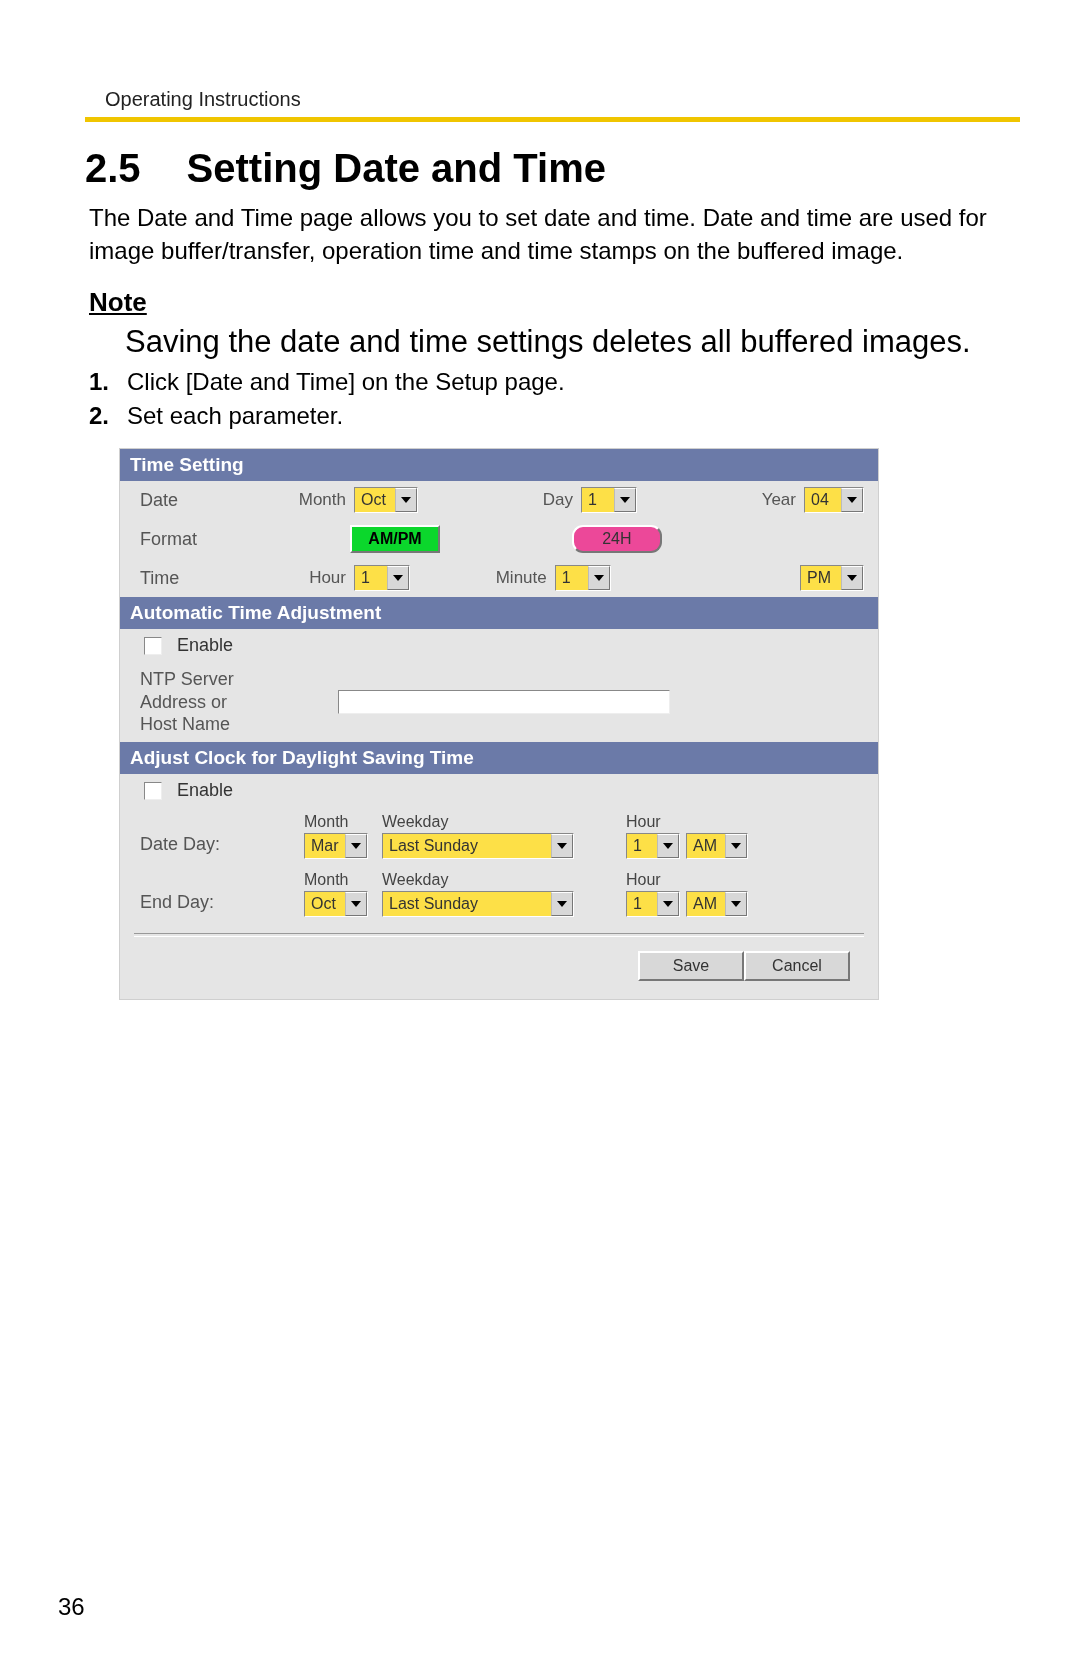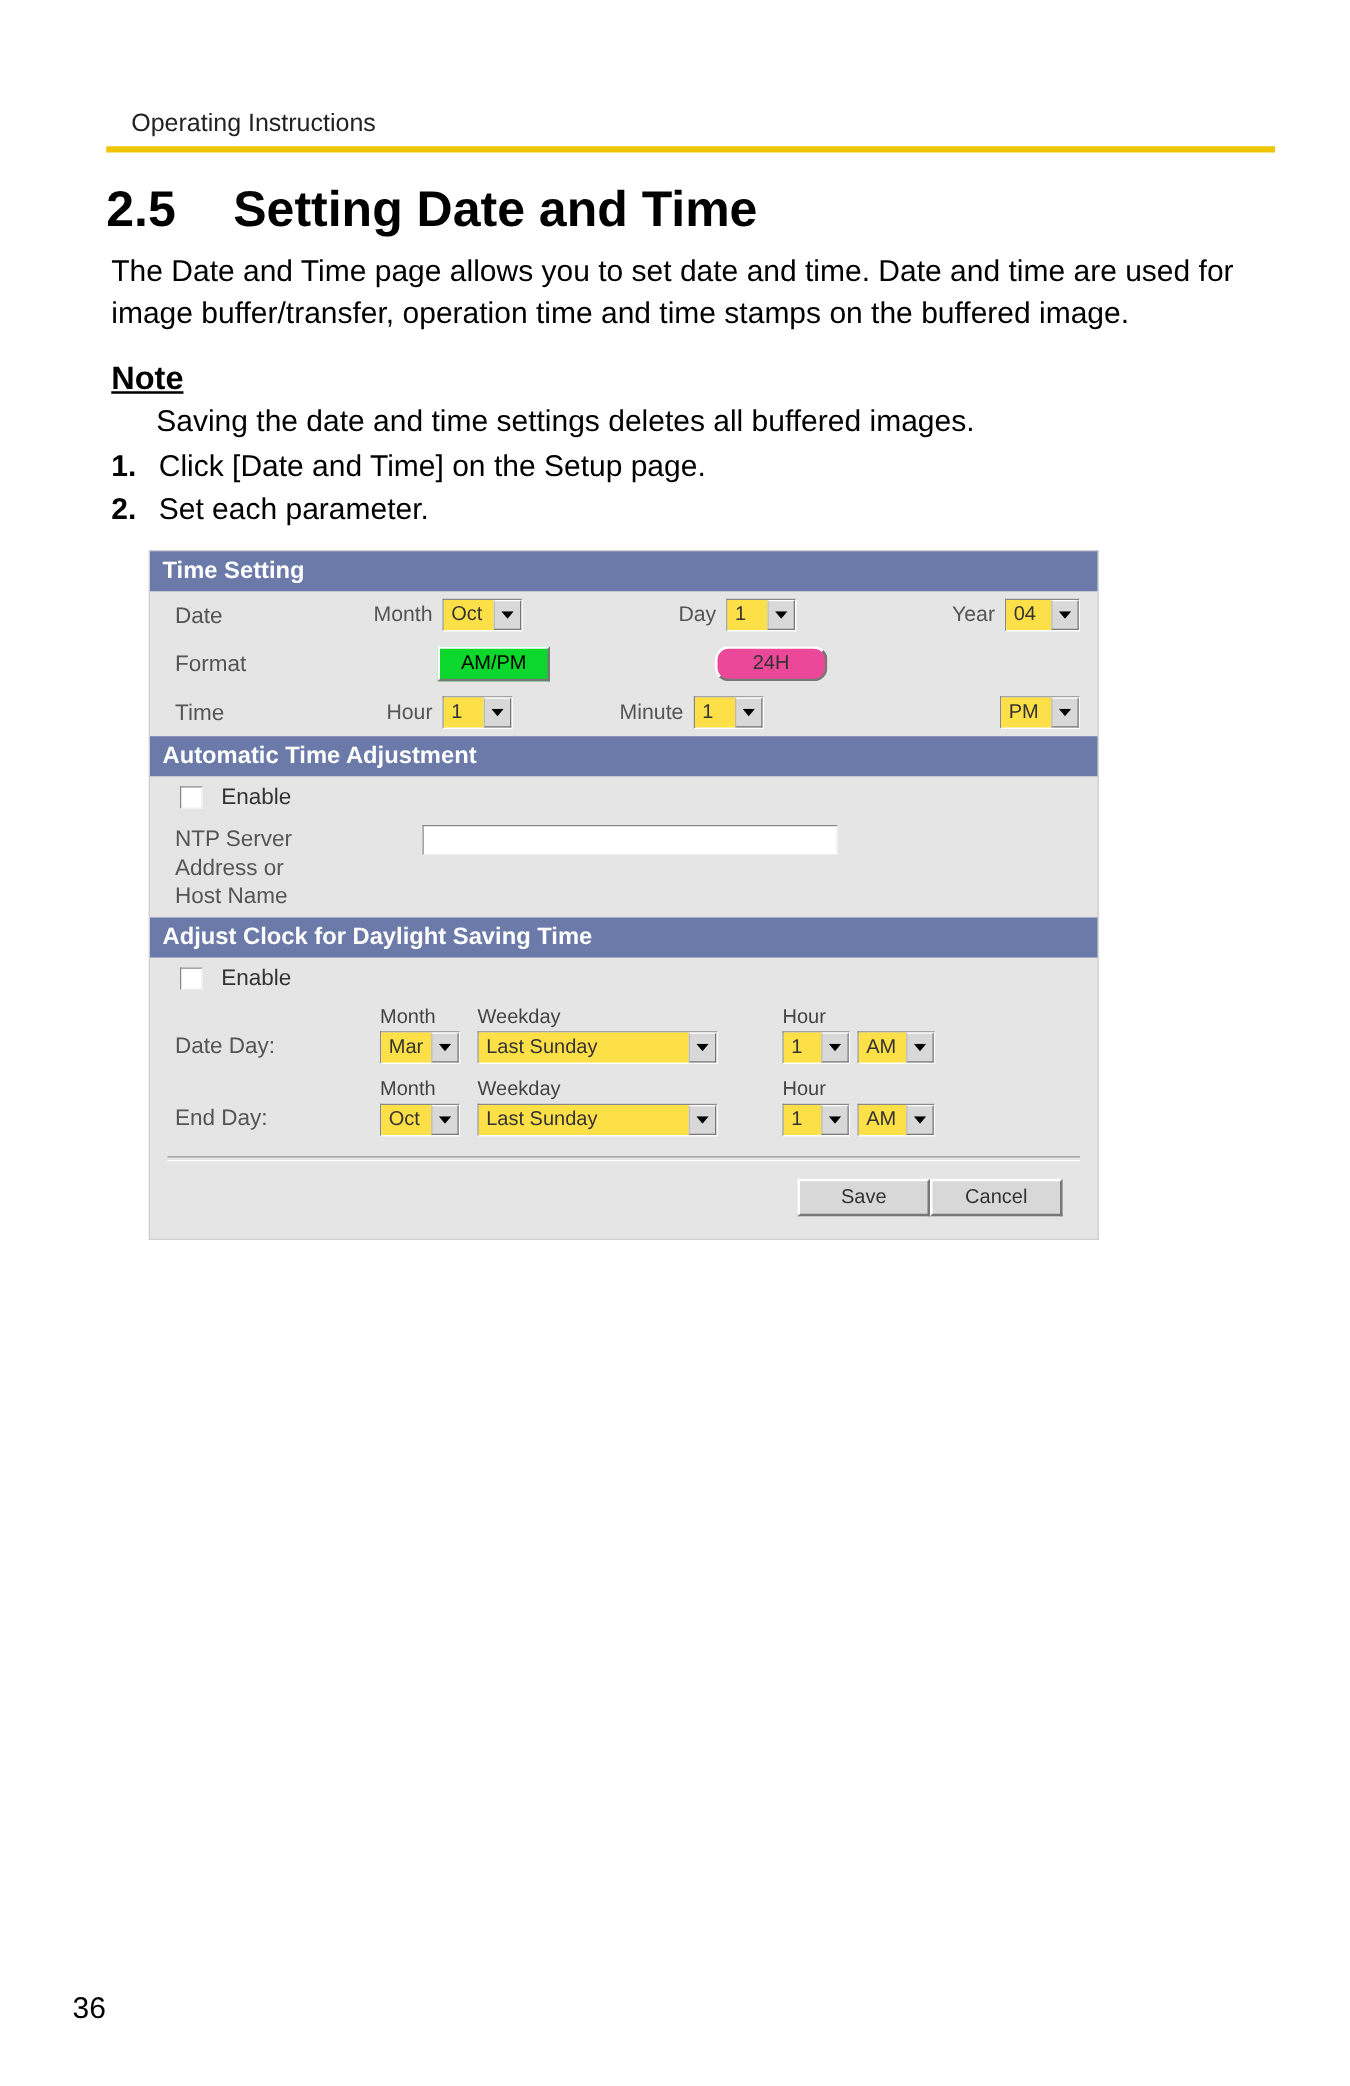--- a/index.html
+++ b/index.html
@@ -47,21 +47,21 @@
   }
   .note-label{
     font-size:26px;
     font-weight:bold;
     text-decoration:underline;
     margin-left:4px;
     margin-top:12px;
     margin-bottom:6px;
   }
   .note-text{
-    font-size:24px;
+    font-size:31px;
     margin-left:40px;
     margin-bottom:8px;
   }
   .step{
     font-size:24px;
     margin-left:4px;
     margin-bottom:6px;
     display:flex;
     gap:8px;
   }
@@ -186,21 +186,21 @@
     align-items:center;
     justify-content:center;
     height:24px;
     width:86px;
     border-top:2px solid #fff;
     border-left:2px solid #fff;
     border-right:2px solid #777;
     border-bottom:2px solid #777;
     font-size:16px;
   }
-  .fmt-active{background:#0bd72c;color:#000;}
+  .fmt-active{background:#0bd72c;color:#000;font-weight:bold;}
   .fmt-inactive{background:#ec4899;color:#333;border-radius:11px;}
   .hr{
     margin:10px 14px 14px 14px;
     height:2px;
     border-top:1px solid #999;
     border-bottom:1px solid #fff;
   }
   .btn-row{
     display:flex;
     justify-content:flex-end;
@@ -323,21 +323,21 @@
 
     <div class="section-bar">Automatic Time Adjustment</div>
 
     <div class="row">
       <div style="padding-left:4px;">
         <span class="chk"></span>
         <span>Enable</span>
       </div>
     </div>
 
-    <div class="row" style="align-items:flex-start;gap:48px;">
+    <div class="row" style="align-items:center;gap:48px;">
       <div class="label" style="line-height:1.25;">
         <span>NTP Server</span><br>
         <span>Address or</span><br>
         <span>Host Name</span>
       </div>
       <div style="flex:1;">
         <div class="fake-input" style="width:330px;"></div>
       </div>
     </div>
 

